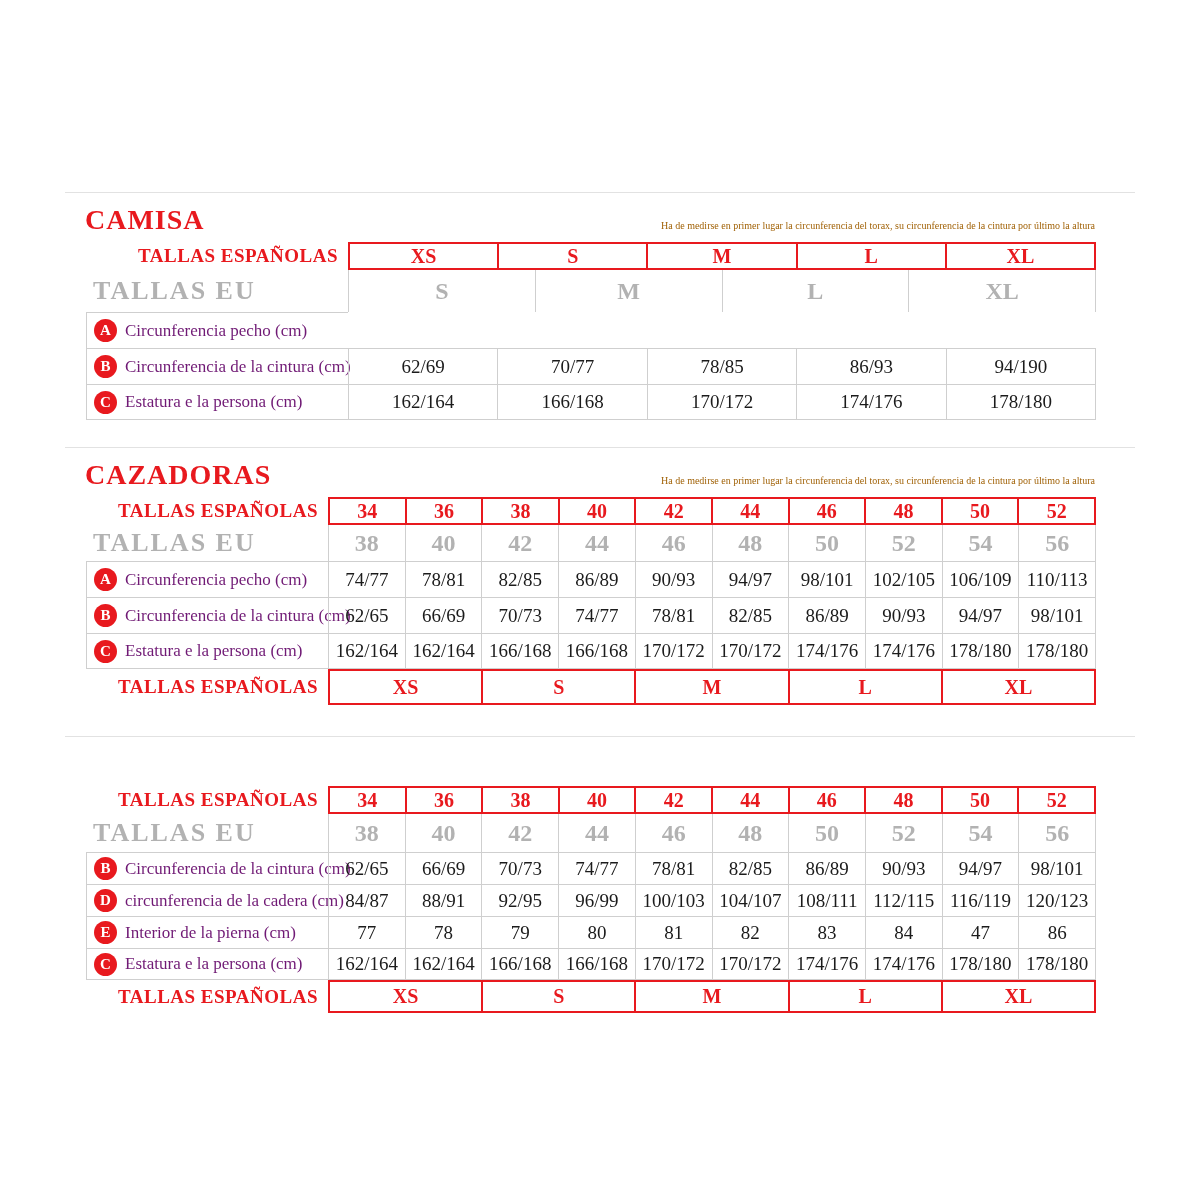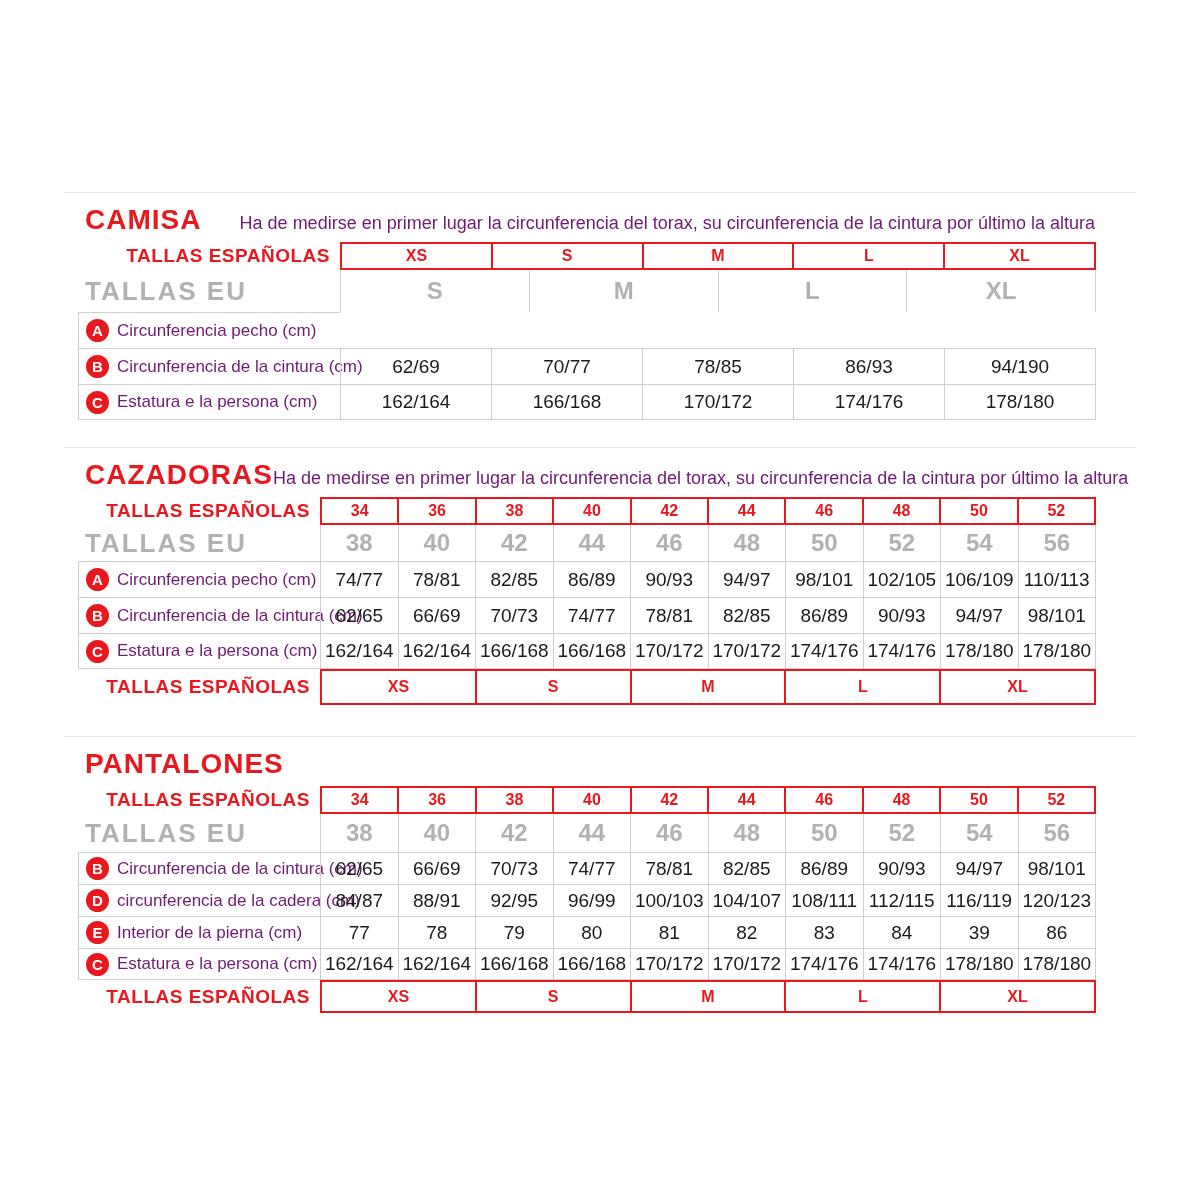--- a/index.html
+++ b/index.html
@@ -4,41 +4,41 @@
 <style>
   :root{
     --red:#e8191e;
     --eu-gray:#b2b2b2;
     --border:#cfcfcf;
     --text:#1b1b1b;
   }
   *{margin:0;padding:0;box-sizing:border-box;}
   html,body{background:#fff;}
   body{font-family:"Liberation Sans", sans-serif;}
-  .page{position:relative;width:1200px;height:1152px;background:#fff;overflow:hidden;}
+  .page{position:relative;width:1200px;height:1152px;background:#fff;overflow:hidden;font-family:Liberation Serif, serif;}
   .content{position:absolute;left:65px;top:192px;width:1070px;}
 
   .sec{border-top:1px solid #e2e2e2;padding-top:11px;}
   .sec.s0{margin-bottom:27px;}
   .sec.s1{margin-bottom:31px;}
 
   .head{display:flex;justify-content:space-between;align-items:baseline;margin-bottom:8px;height:30px;}
   .title{color:var(--red);font-weight:bold;font-size:28px;letter-spacing:1px;padding-left:20px;white-space:nowrap;}
-  .instr{color:#701a75;font-size:18px;padding-right:40px;white-space:nowrap;}
+  .instr{color:#a16207;font-size:10px;padding-right:40px;white-space:nowrap;}
 
   .tbl{margin-left:13px;width:1018px;}
   .row{display:flex;}
-  .lbl{flex:none;display:flex;align-items:center;}
+  .lbl{flex:none;display:flex;align-items:center;margin-left:8px;}
   .five .lbl{width:262px;}
   .ten  .lbl{width:242px;}
 
   
   .red-lbl{justify-content:flex-end;color:var(--red);font-weight:bold;font-size:19px;letter-spacing:.5px;padding-right:10px;white-space:nowrap;}
   .strip{flex:1;display:flex;border:2px solid var(--red);}
-  .scell{flex:1;display:flex;align-items:center;justify-content:center;color:var(--red);font-weight:bold;font-size:16px;border-left:2px solid var(--red);}
+  .scell{flex:1;display:flex;align-items:center;justify-content:center;color:var(--red);font-weight:bold;font-size:20px;border-left:2px solid var(--red);}
   .scell:first-child{border-left:none;}
 
   
   .eu-lbl{color:var(--eu-gray);font-weight:bold;font-size:26px;letter-spacing:2px;padding-left:7px;white-space:nowrap;}
   .cells{flex:1;display:flex;}
   .ecell{flex:1;display:flex;align-items:center;justify-content:center;color:var(--eu-gray);font-weight:bold;font-size:24px;border-left:1px solid var(--border);}
   .ecell:last-child{border-right:1px solid var(--border);}
 
   
   .data .lbl{border-top:1px solid var(--border);border-left:1px solid var(--border);padding-left:7px;}
@@ -217,21 +217,20 @@
               <div class="scell">M</div>
               <div class="scell">L</div>
               <div class="scell">XL</div>
             </div>
           </div>
         </div>
     </section>
 
     <section class="sec s2 ten">
       <div class="head">
-        <h2 class="title">PANTALONES</h2>
       </div>
       <div class="tbl">
           <div class="row hdr">
             <div class="lbl red-lbl">TALLAS ESPAÑOLAS</div>
             <div class="strip">
               <div class="scell">34</div>
               <div class="scell">36</div>
               <div class="scell">38</div>
               <div class="scell">40</div>
               <div class="scell">42</div>
@@ -300,21 +299,21 @@
             </div>
             <div class="cells">
               <div class="dcell">77</div>
               <div class="dcell">78</div>
               <div class="dcell">79</div>
               <div class="dcell">80</div>
               <div class="dcell">81</div>
               <div class="dcell">82</div>
               <div class="dcell">83</div>
               <div class="dcell">84</div>
-              <div class="dcell">39</div>
+              <div class="dcell">47</div>
               <div class="dcell">86</div>
             </div>
           </div>
           <div class="row data last">
             <div class="lbl">
               <span class="badge">C</span>
               <span class="ltxt">Estatura e la persona (cm)</span>
             </div>
             <div class="cells">
               <div class="dcell">162/164</div>

